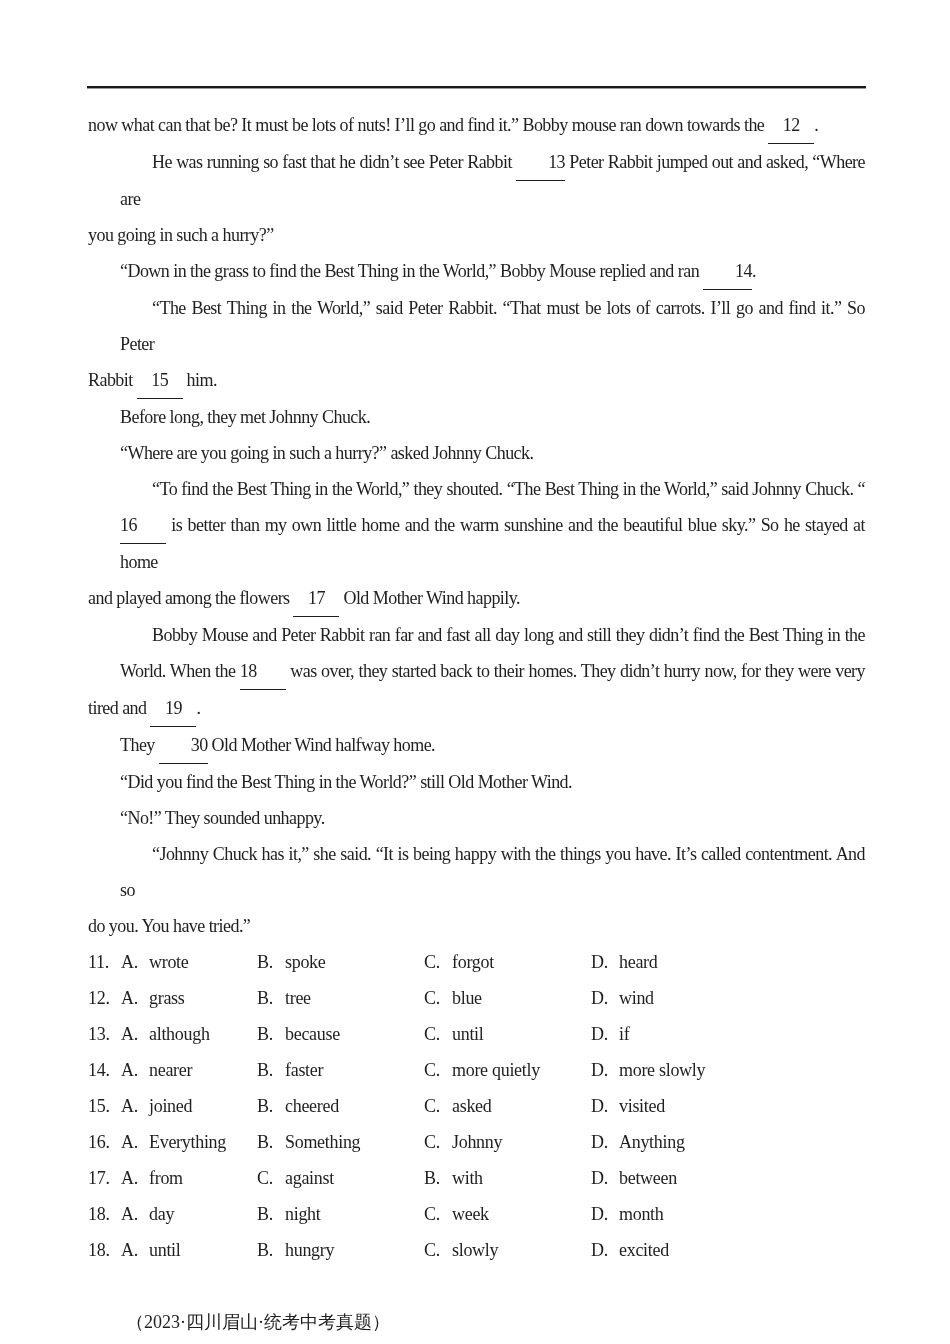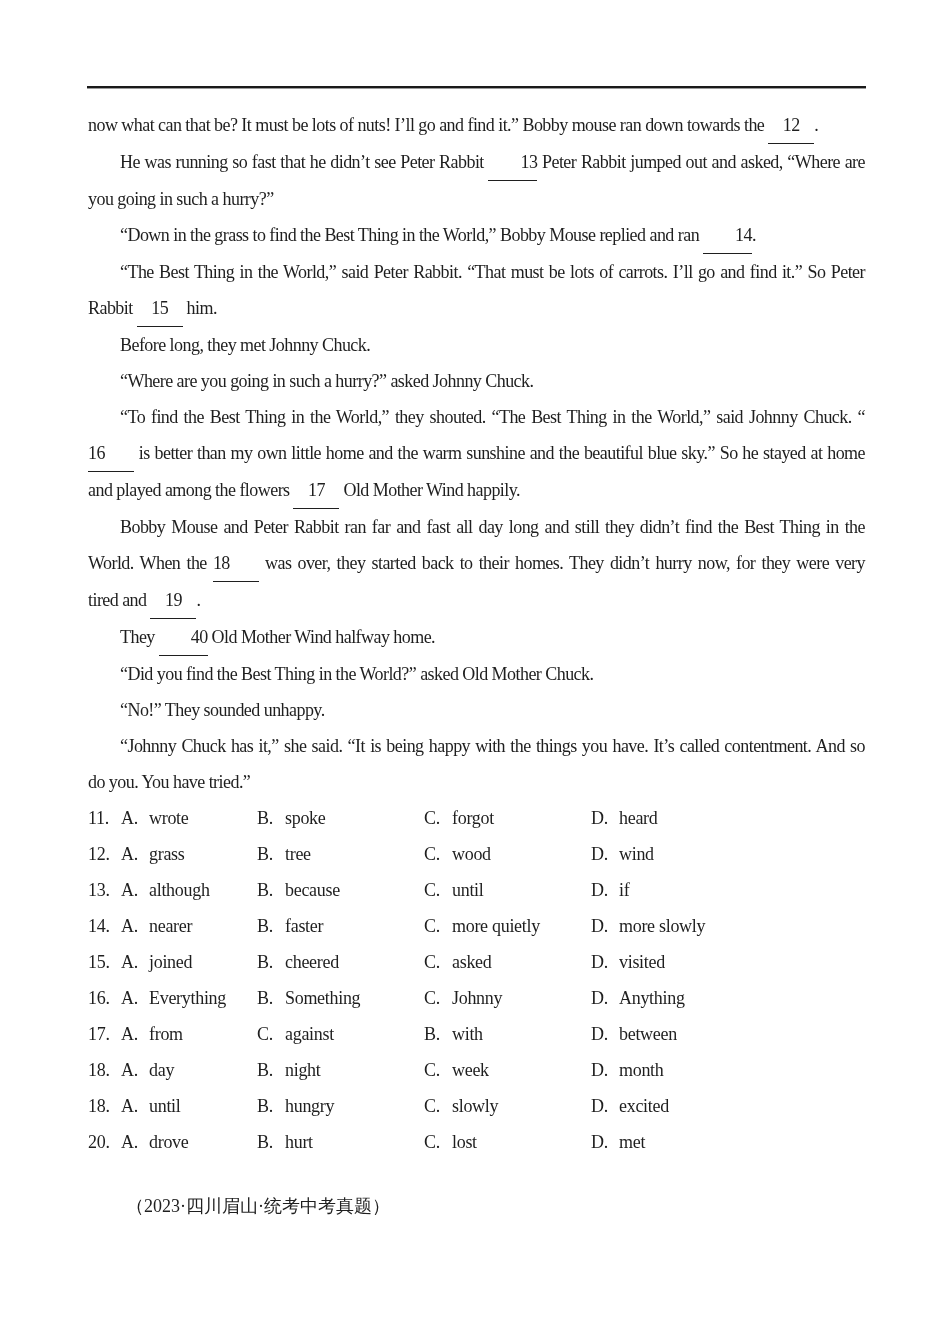--- a/index.html
+++ b/index.html
@@ -13,37 +13,37 @@
   .page{position:relative;width:950px;height:1344px;background:#ffffff;}
   .rule{
     position:absolute;left:87px;top:86px;width:779px;height:2px;
     background:#1a1a1a;border-bottom:1px solid #9a9a9a;
   }
   .content{
     position:absolute;left:88px;top:107px;width:777px;
     font-size:18px;line-height:36px;letter-spacing:-0.55px;
   }
   .pline{text-align:justify;text-justify:inter-word;}
-  .pline.full{text-align-last:justify;}
+  .pline.full{text-align-last:justify;margin-left:32px;}
   .pline.indent{text-indent:32px;}
   .blank{
     display:inline-block;min-width:46px;
     border-bottom:1px solid #1f1f1f;
     text-align:center;
   }
   .questions{margin-top:0;}
   .qrow{
     display:grid;
     grid-template-columns:33px 136px 167px 167px auto;
     line-height:36px;letter-spacing:-0.3px;
     text-align:left;
   }
   .opt-letter{display:inline-block;width:28px;}
   .citation{
-    margin-top:28px;
+    margin-top:36px;
     padding-left:38px;
     letter-spacing:0;
     line-height:36px;
     text-align:left;
   }
 </style>
 </head>
 <body>
 
 <div class="page">
@@ -57,39 +57,39 @@
         <div class="pline full indent">“The Best Thing in the World,” said Peter Rabbit. “That must be lots of carrots. I’ll go and find it.” So Peter</div>
         <div class="pline">Rabbit <span class="blank">15</span> him.</div>
         <div class="pline indent">Before long, they met Johnny Chuck.</div>
         <div class="pline indent">“Where are you going in such a hurry?” asked Johnny Chuck.</div>
         <div class="pline full indent">“To find the Best Thing in the World,” they shouted. “The Best Thing in the World,” said Johnny Chuck. “</div>
         <div class="pline full"><span class="blank">16</span> is better than my own little home and the warm sunshine and the beautiful blue sky.” So he stayed at home</div>
         <div class="pline">and played among the flowers <span class="blank">17</span> Old Mother Wind happily.</div>
         <div class="pline full indent">Bobby Mouse and Peter Rabbit ran far and fast all day long and still they didn’t find the Best Thing in the</div>
         <div class="pline full">World. When the <span class="blank">18</span> was over, they started back to their homes. They didn’t hurry now, for they were very</div>
         <div class="pline">tired and <span class="blank">19</span>.</div>
-        <div class="pline indent">They <span class="blank">40</span> Old Mother Wind halfway home.</div>
-        <div class="pline indent">“Did you find the Best Thing in the World?” asked Old Mother Chuck.</div>
+        <div class="pline indent">They <span class="blank">30</span> Old Mother Wind halfway home.</div>
+        <div class="pline indent">“Did you find the Best Thing in the World?” still Old Mother Wind.</div>
         <div class="pline indent">“No!” They sounded unhappy.</div>
         <div class="pline full indent">“Johnny Chuck has it,” she said. “It is being happy with the things you have. It’s called contentment. And so</div>
         <div class="pline">do you. You have tried.”</div>
       </div>
     <div id="questions" class="questions">
         <div class="qrow">
           <span class="qnum">11.</span>
           <span class="opt"><span class="opt-letter">A.</span><span class="opt-word">wrote</span></span>
           <span class="opt"><span class="opt-letter">B.</span><span class="opt-word">spoke</span></span>
           <span class="opt"><span class="opt-letter">C.</span><span class="opt-word">forgot</span></span>
           <span class="opt"><span class="opt-letter">D.</span><span class="opt-word">heard</span></span>
         </div>
         <div class="qrow">
           <span class="qnum">12.</span>
           <span class="opt"><span class="opt-letter">A.</span><span class="opt-word">grass</span></span>
           <span class="opt"><span class="opt-letter">B.</span><span class="opt-word">tree</span></span>
-          <span class="opt"><span class="opt-letter">C.</span><span class="opt-word">wood</span></span>
+          <span class="opt"><span class="opt-letter">C.</span><span class="opt-word">blue</span></span>
           <span class="opt"><span class="opt-letter">D.</span><span class="opt-word">wind</span></span>
         </div>
         <div class="qrow">
           <span class="qnum">13.</span>
           <span class="opt"><span class="opt-letter">A.</span><span class="opt-word">although</span></span>
           <span class="opt"><span class="opt-letter">B.</span><span class="opt-word">because</span></span>
           <span class="opt"><span class="opt-letter">C.</span><span class="opt-word">until</span></span>
           <span class="opt"><span class="opt-letter">D.</span><span class="opt-word">if</span></span>
         </div>
         <div class="qrow">
@@ -127,23 +127,16 @@
           <span class="opt"><span class="opt-letter">C.</span><span class="opt-word">week</span></span>
           <span class="opt"><span class="opt-letter">D.</span><span class="opt-word">month</span></span>
         </div>
         <div class="qrow">
           <span class="qnum">18.</span>
           <span class="opt"><span class="opt-letter">A.</span><span class="opt-word">until</span></span>
           <span class="opt"><span class="opt-letter">B.</span><span class="opt-word">hungry</span></span>
           <span class="opt"><span class="opt-letter">C.</span><span class="opt-word">slowly</span></span>
           <span class="opt"><span class="opt-letter">D.</span><span class="opt-word">excited</span></span>
         </div>
-        <div class="qrow">
-          <span class="qnum">20.</span>
-          <span class="opt"><span class="opt-letter">A.</span><span class="opt-word">drove</span></span>
-          <span class="opt"><span class="opt-letter">B.</span><span class="opt-word">hurt</span></span>
-          <span class="opt"><span class="opt-letter">C.</span><span class="opt-word">lost</span></span>
-          <span class="opt"><span class="opt-letter">D.</span><span class="opt-word">met</span></span>
-        </div>
       </div>
     <div class="citation">（2023·四川眉山·统考中考真题）</div>
   </div>
 </div>
 
 </body></html>

